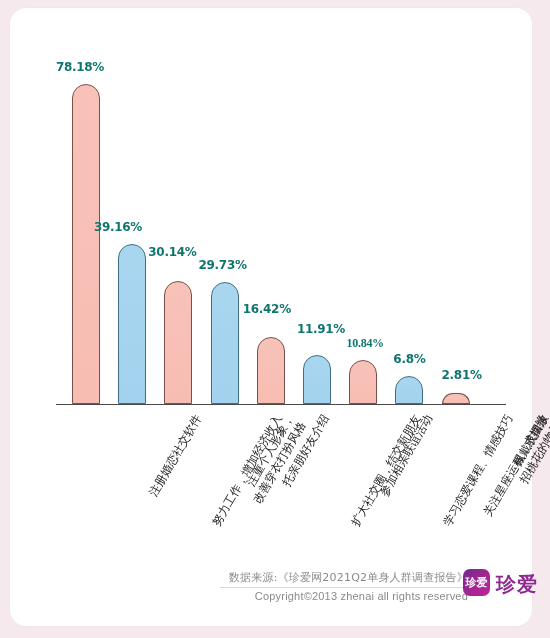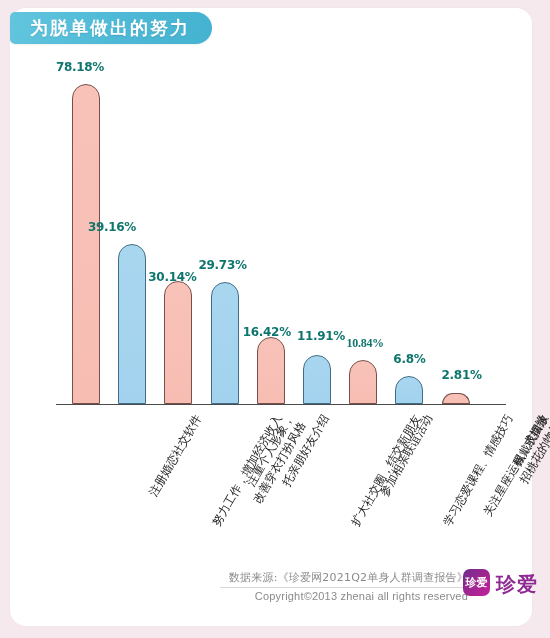--- a/index.html
+++ b/index.html
@@ -105,44 +105,41 @@
     letter-spacing:1px;
   }
 </style>
 </head>
 <body>
 
 <div id="root">
 
   <div class="card"></div>
 
-  <div class="banner">
-    <span>为脱单做出的努力</span>
-  </div>
 
   <div class="plot">
     <div class="axis-line"></div>
     <div id="bars">
         <div class="bar pink" style="left: 72px; top: 84.2438px; bottom: auto; height: 319.756px;"></div>
         <div class="bar blue" style="left: 118.2px; top: 243.836px; bottom: auto; height: 160.164px;"></div>
         <div class="bar pink" style="left: 164.4px; top: 280.727px; bottom: auto; height: 123.273px;"></div>
         <div class="bar blue" style="left: 210.6px; top: 282.404px; bottom: auto; height: 121.596px;"></div>
         <div class="bar pink" style="left: 256.8px; top: 336.842px; bottom: auto; height: 67.1578px;"></div>
         <div class="bar blue" style="left: 303px; top: 355.288px; bottom: auto; height: 48.7119px;"></div>
         <div class="bar pink" style="left: 349.2px; top: 359.664px; bottom: auto; height: 44.3356px;"></div>
         <div class="bar blue" style="left: 395.4px; top: 376.188px; bottom: auto; height: 27.812px;"></div>
         <div class="bar pink" style="left: 441.6px; top: 392.507px; bottom: auto; height: 11.4929px;"></div>
       </div>
     <div id="vals">
         <div class="val" style="left: 86px; top: 60.2438px; transform: translateX(-50%) translateX(-6px);">78.18%</div>
-        <div class="val" style="left: 118px; top: 219.836px; transform: translateX(-50%) translateX(-6px);">39.16%</div>
-        <div class="val" style="left: 178.4px; top: 270px; transform: translateX(-50%) translateX(-6px);">30.14%</div>
+        <div class="val" style="left: 124px; top: 219.836px; transform: translateX(-50%) translateX(-6px);">39.16%</div>
+        <div class="val" style="left: 178.4px; top: 245px; transform: translateX(-50%) translateX(-6px);">30.14%</div>
         <div class="val" style="left: 224.6px; top: 258.404px; transform: translateX(-50%) translateX(-2px);">29.73%</div>
-        <div class="val" style="left: 270.8px; top: 325px; transform: translateX(-50%) translateX(-4px);">16.42%</div>
-        <div class="val" style="left: 317px; top: 329px; transform: translateX(-50%) translateX(4px);">11.91%</div>
+        <div class="val" style="left: 270.8px; top: 302px; transform: translateX(-50%) translateX(-4px);">16.42%</div>
+        <div class="val" style="left: 317px; top: 322px; transform: translateX(-50%) translateX(4px);">11.91%</div>
         <div class="val" style="left: 363.2px; top: 335.664px; transform: translateX(-50%) translateX(2px); font-family: Liberation Serif, serif;">10.84%</div>
         <div class="val" style="left: 409.4px; top: 352.188px; transform: translateX(-50%) translateX(0px); text-align: center;">6.8%</div>
         <div class="val" style="left: 455.6px; top: 368px; transform: translateX(-50%) translateX(6px);">2.81%</div>
       </div>
     <div id="xlabs">
         <div class="xlab" style="left: 100px; top: 412px;"><span class="l1">注册婚恋社交软件</span></div>
         <div class="xlab" style="left: 146.2px; top: 412px;"><span class="l1">努力工作，增加经济收入</span></div>
         <div class="xlab" style="left: 192.4px; top: 412px;"><span class="l1">注重个人形象，</span><span class="l2">改善穿衣打扮风格</span></div>
         <div class="xlab" style="left: 238.6px; top: 412px;"><span class="l1">托亲朋好友介绍</span></div>
         <div class="xlab" style="left: 284.8px; top: 412px;"><span class="l1">扩大社交圈，结交新朋友</span></div>

